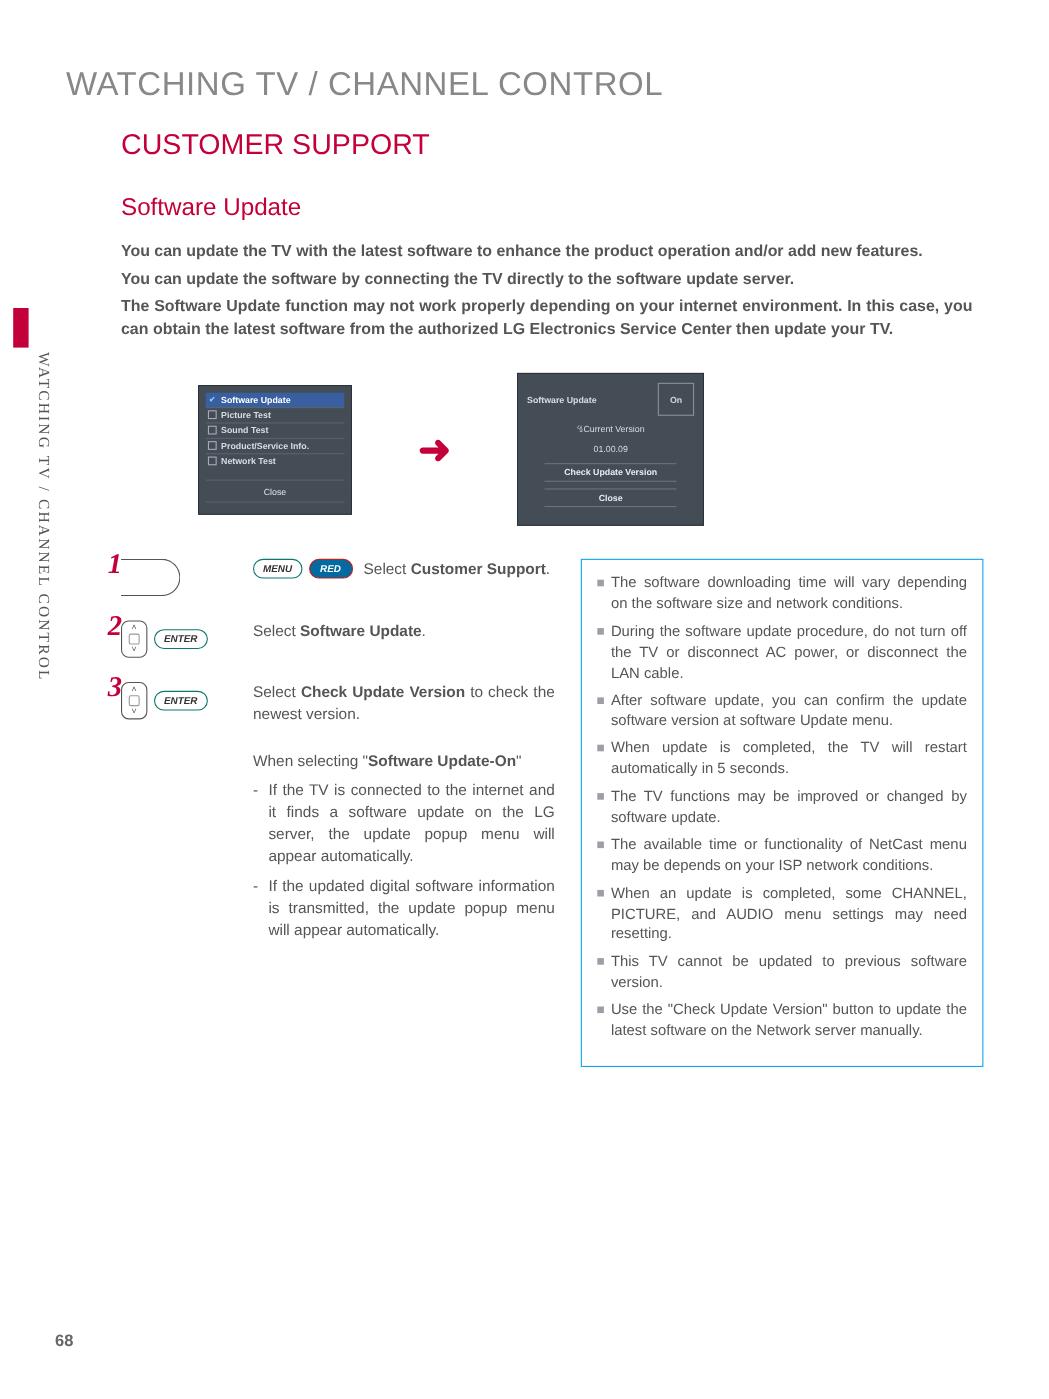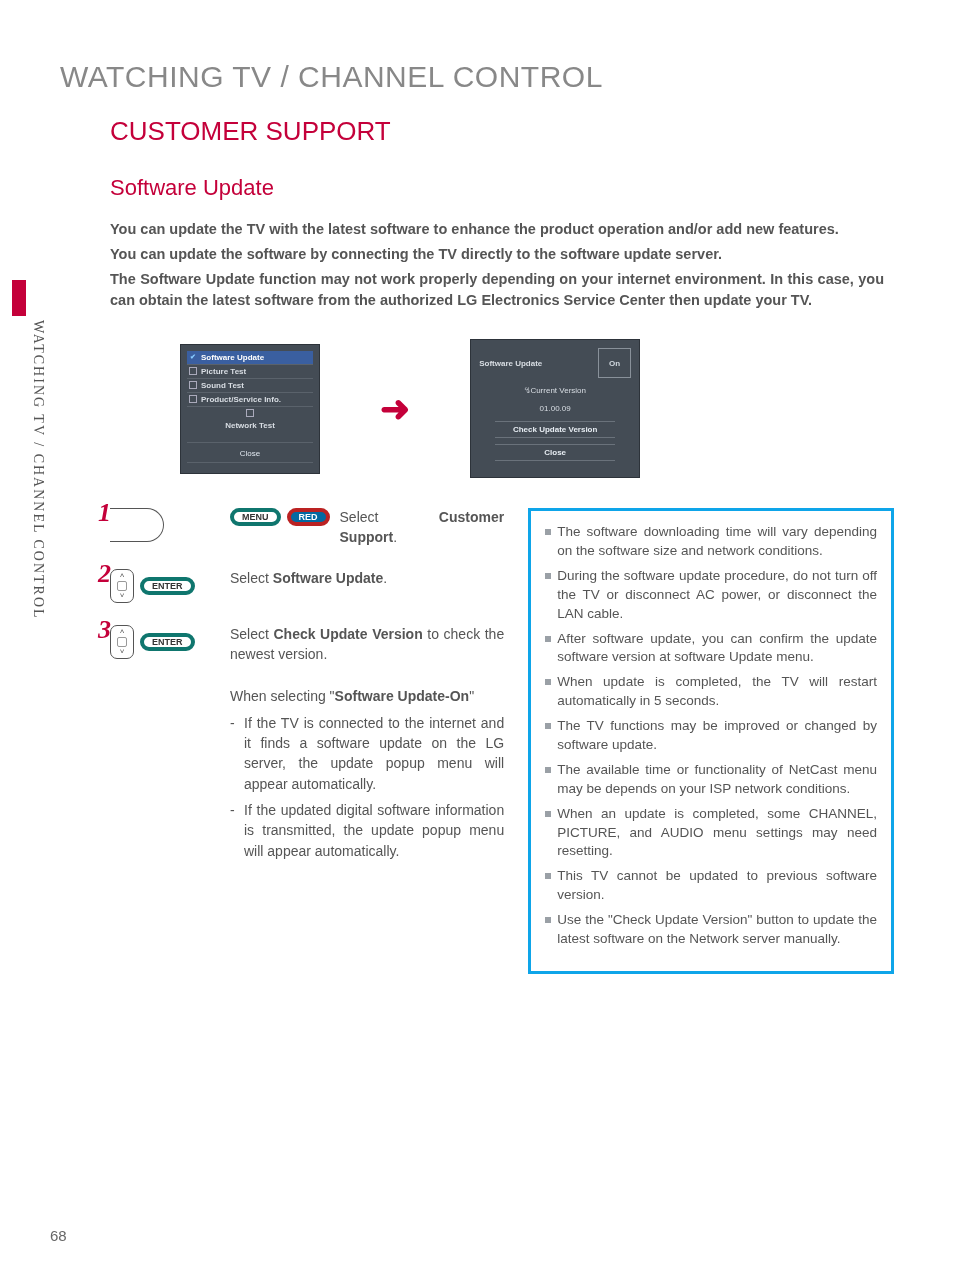--- a/index.html
+++ b/index.html
@@ -79,21 +79,21 @@
   }
   .panel .row {
     display: flex;
     align-items: center;
     gap: 4px;
     padding: 2px 2px;
     border-bottom: 1px solid #5a626b;
     color: #d8dde3;
     font-weight: 700;
   }
-  .panel .row.last { border-bottom: none; flex-direction: column; }
+  .panel .row.last { border-bottom: none; }
   .panel .check {
     width: 8px; height: 8px;
     border: 1px solid #aab;
     display: inline-flex;
     align-items: center; justify-content: center;
     font-size: 7px;
     color: #8cf;
   }
   .panel .row.sel .check { background:#3a5fa0; border-color:#3a5fa0; }
   .panel .row.sel { background:#3a5fa0; color:#fff; }
@@ -138,40 +138,40 @@
     padding:3px 0; font-weight:700; color:#e6ecf2; font-size:8px;
   }
 
   
   .lower {
     display:flex; gap:24px; margin-left:50px;
   }
   .leftcol { width: 430px; }
   .rightcol {
     width: 396px;
-    border:3px solid #0ea5e9; padding:12px 14px 16px 14px;
+    border:1px solid #0ea5e9; padding:12px 14px 16px 14px;
     font-size:13.5px; line-height:1.4; color:#555;
     text-align: justify;
   }
   .step {
     display:flex; gap:10px; margin-bottom:22px; align-items:flex-start;
   }
   .badges { display:flex; flex-direction:column; align-items:flex-start; gap:4px; position:relative; min-width:110px;}
   .stepnum {
     font-family: "Brush Script MT", cursive;
     font-size: 26px; color:#c4003a; font-style: italic; font-weight:700;
     position:absolute; left:-12px; top:-10px;
   }
   .keyrow { display:flex; gap:6px; align-items:center; }
   .key {
-    border:4px solid #0f766e; border-radius:11px;
+    border:1px solid #0f766e; border-radius:11px;
     font-size:9px; font-weight:700; color:#333;
     padding:2px 8px; background:#fff;
     display:inline-flex; align-items:center; justify-content:center;
-    min-width:40px; height:18px;
+    min-width:40px; height:18px;font-style:italic;
   }
   .key.red { background:#0369a1; color:#fff; border-color:#b22;}
   .arrowpad {
     width:24px; height:34px; border:1px solid #555; border-radius:7px;
     display:flex; flex-direction:column; align-items:center; justify-content:space-between;
     padding:2px 0; font-size:8px; color:#555;
   }
   .arrowpad .sq { width:10px; height:10px; border:1px solid #999; border-radius:2px;}
   .arrowpad .chev { font-size:8px; line-height:1;}
   .halfremote {
@@ -190,22 +190,22 @@
   .notes-after ul { list-style:none; padding-left:0;}
   .notes-after li { position:relative; padding-left:14px; margin-bottom:6px;}
   .notes-after li::before { content:"- "; position:absolute; left:0;}
   .rightcol ul { list-style:none; padding:0;}
   .rightcol li { position:relative; padding-left:12px; margin-bottom:6px;}
   .rightcol li::before {
     content:""; position:absolute; left:0; top:6px;
     width:6px; height:6px; background:#9aa0a6;
   }
   .pagenum {
-    position:absolute; left:50px; bottom:28px;
-    font-size:15px; color:#666;
+    position:absolute; left:50px; bottom:44px;
+    font-size:15px; color:#666;font-weight:bold;
   }
 </style>
 </head>
 <body>
 
 <div class="sidetab-accent"></div>
 <div class="sidetab-text">WATCHING TV / CHANNEL CONTROL</div>
 
 <h1 class="chapter">WATCHING TV / CHANNEL CONTROL</h1>
 <h2 class="section">CUSTOMER SUPPORT</h2>

